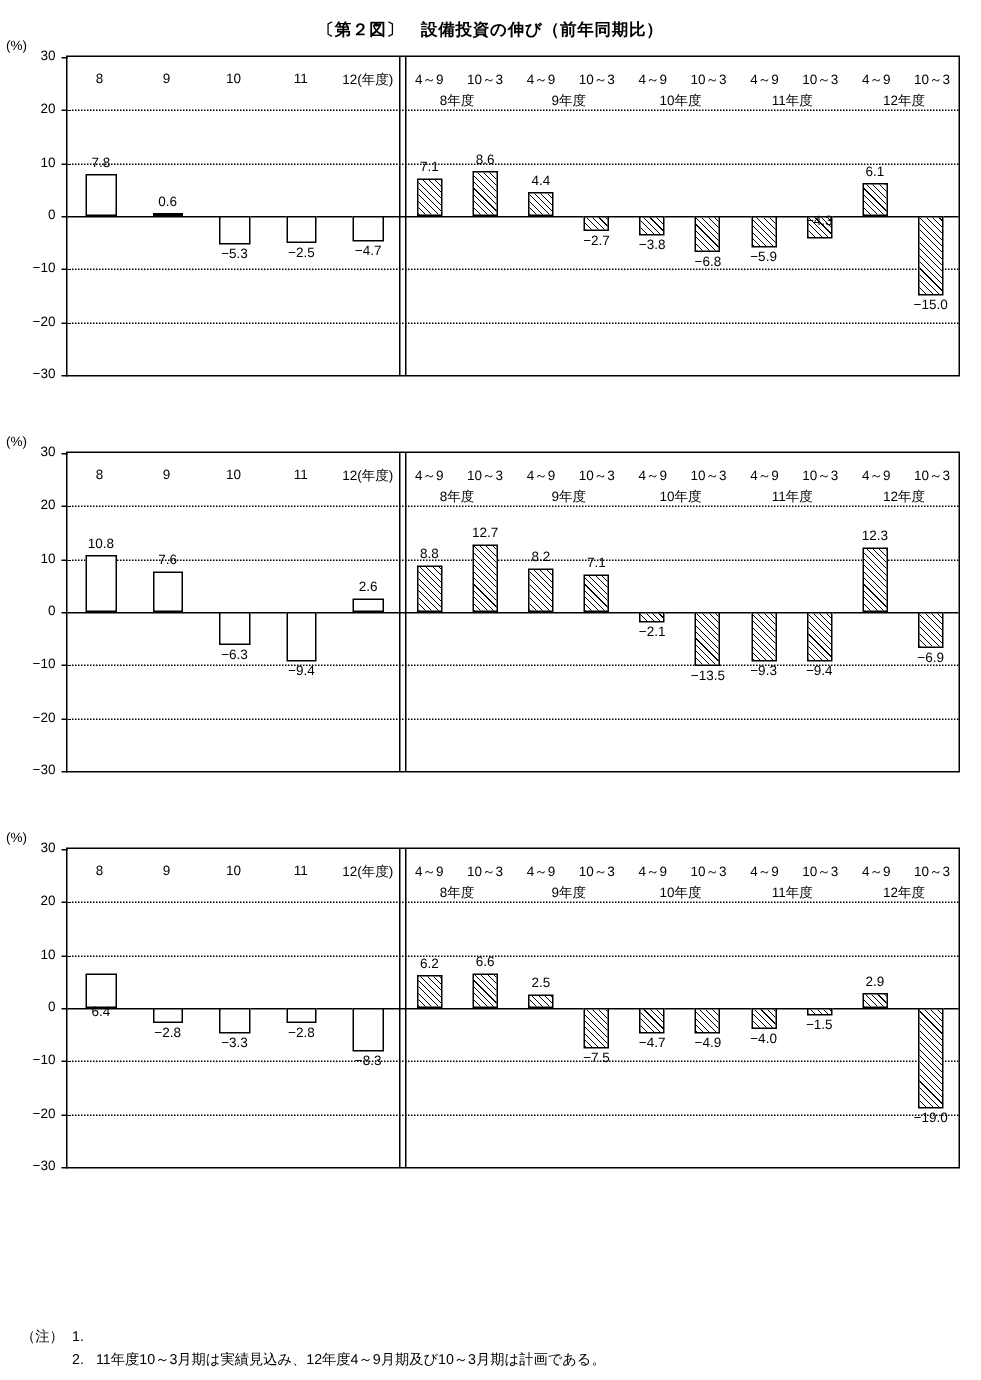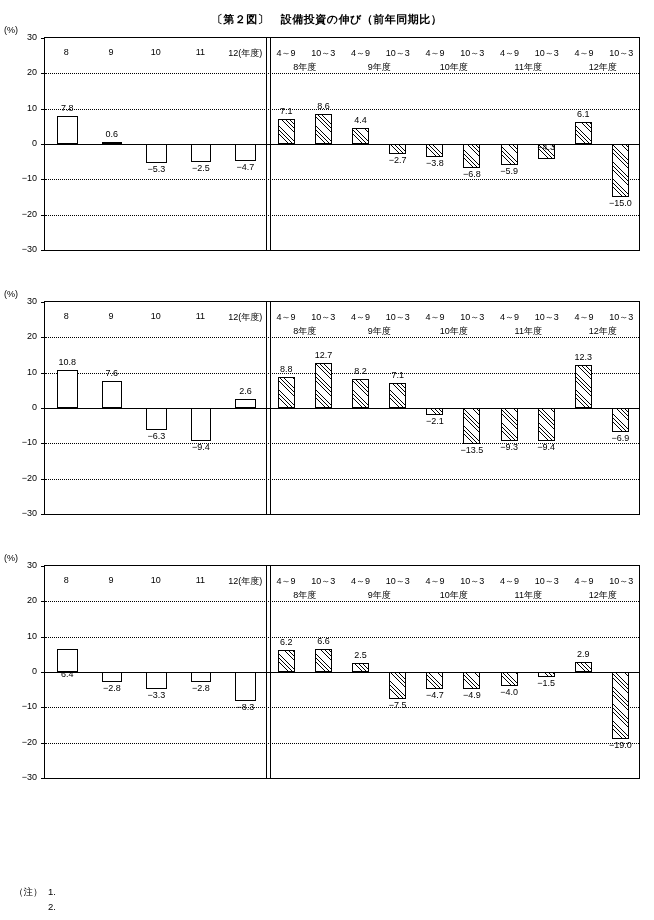--- a/index.html
+++ b/index.html
@@ -275,16 +275,17 @@
     </div>
 
   <div class="notes">
     <div class="nrow">
       <div class="nlabel">（注）</div>
       <div class="nnum">1.</div>
     </div>
     <div class="nrow">
       <div class="nlabel">&nbsp;</div>
       <div class="nnum">2.</div>
+      <div>11年度10～3月期は実績見込み、12年度4～9月期及び10～3月期は計画である。</div>
     </div>
   </div>
 
 </div>
 
 </body></html>

